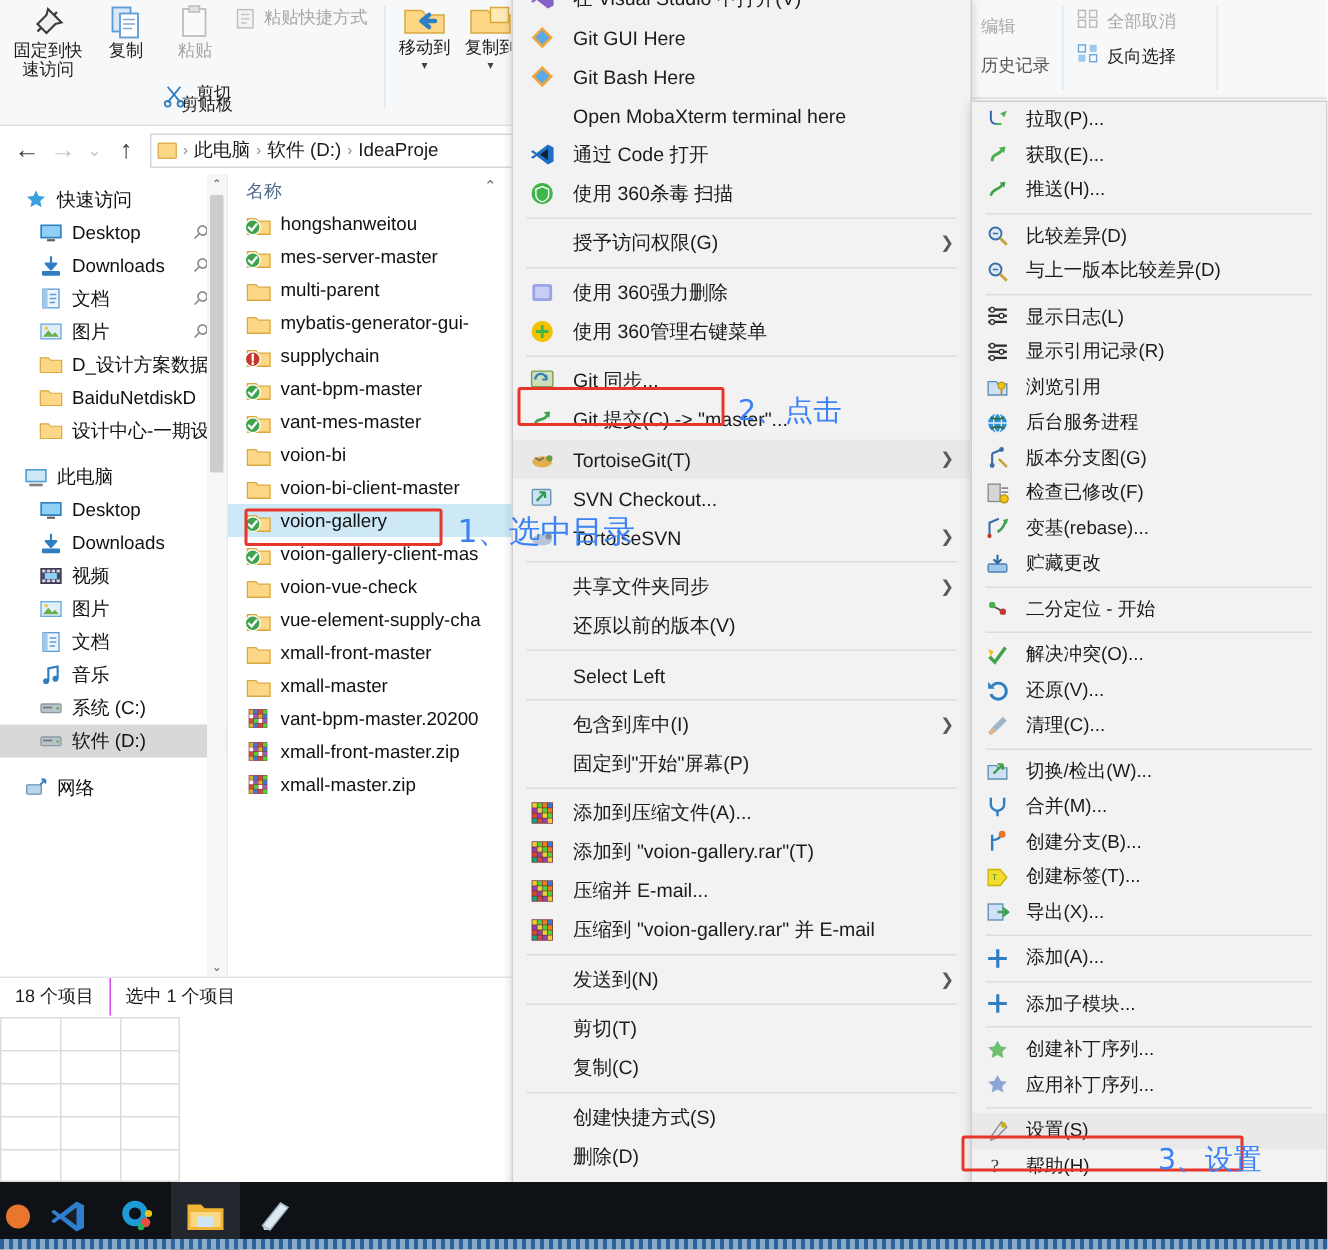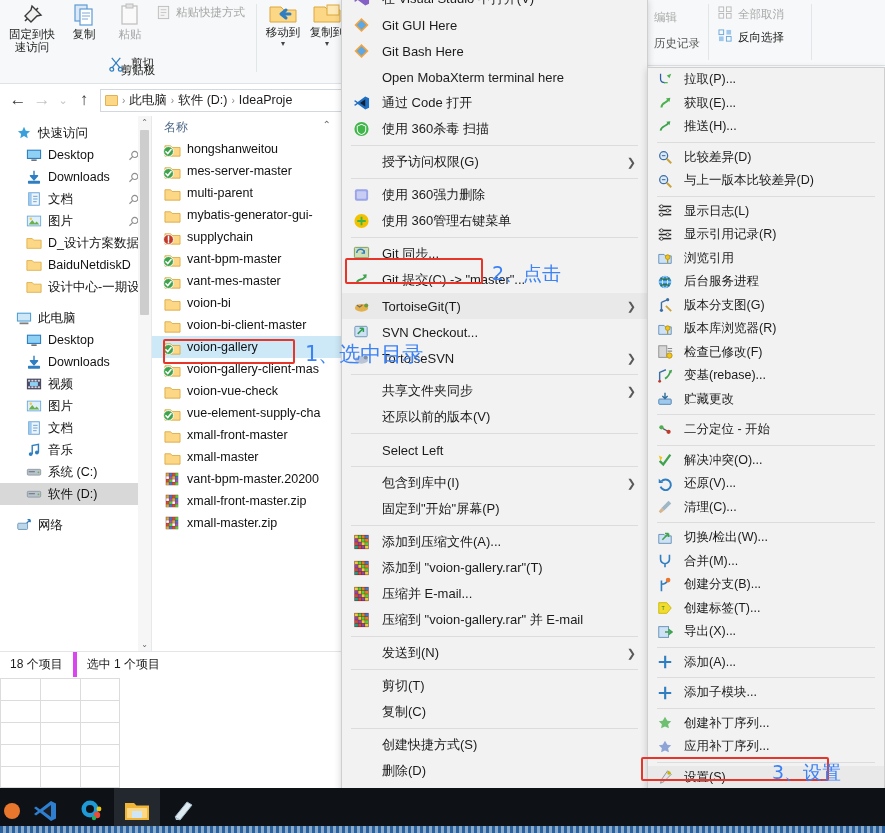--- a/index.html
+++ b/index.html
@@ -72,21 +72,21 @@
           font-size: 12.5px; color: #111; white-space: nowrap; }
   .frow.sel { background: #cde8f7; }
   .fico { width: 17px; height: 16px; flex: none; position: relative; display: block; }
 
   .statusbar {
     position: absolute; left: 0; top: 651px; width: 345px; height: 26px;
     border-top: 1px solid #e3e6e9; background: #fff;
     display: flex; align-items: center; font-size: 12px; color: #1b1b1b;
   }
   .statusbar .cell { padding: 0 10px; height: 100%; display: flex; align-items: center; }
-  .statusbar .cell + .cell { border-left: 4px solid #d946ef; }
+  .statusbar .cell + .cell { border-left: 1px solid #d946ef; }
 
   
   .sheet { position: absolute; left: 0; top: 678px; width: 120px; height: 110px; background: #fff; }
   .sheet .vl { position: absolute; top: 0; width: 1px; height: 110px; background: #dcdcdc; }
   .sheet .hl { position: absolute; left: 0; width: 120px; height: 1px; background: #dcdcdc; }
 
   
   .ctxmenu {
     position: absolute; left: 341px; top: -2px; width: 307px; height: 795px;
     background: #f2f2f2; border: 1px solid #cfcfcf; box-shadow: 0 2px 7px rgba(0,0,0,.18);
@@ -970,28 +970,20 @@
         <span>后台服务进程</span>
       </div>
       <div class="mi">
         <svg viewBox="0 0 18 18" width="16" height="16" class="mico">
           <path d="M5 15 V6 M5 6 L12 3" stroke="#3b6ea5" stroke-width="1.6" fill="none"></path>
           <circle cx="5" cy="15" r="1.8" fill="#3b6ea5"></circle>
           <circle cx="12" cy="3" r="1.8" fill="#3b6ea5"></circle>
           <path d="M10 10 L16 16" stroke="#c8a23a" stroke-width="2"></path>
         </svg>
         <span>版本分支图(G)</span>
-      </div>
-      <div class="mi">
-        <svg viewBox="0 0 18 18" width="16" height="16" class="mico">
-          <path d="M2 5h6l1.4 1.6H16V15H2z" fill="#cfe2f5" stroke="#5d8cb3"></path>
-          <circle cx="12" cy="8" r="2.6" fill="#f0c419" stroke="#b8930f"></circle>
-          <path d="M12 10.6 v4" stroke="#b8930f" stroke-width="1.4"></path>
-        </svg>
-        <span>版本库浏览器(R)</span>
       </div>
       <div class="mi">
         <svg viewBox="0 0 18 18" width="16" height="16" class="mico">
           <rect x="2" y="2" width="9" height="13" fill="#d6d6d6" stroke="#8a8a8a"></rect>
           <path d="M12 5h5M12 8h5M12 11h4" stroke="#8a8a8a" stroke-width="1.2"></path>
           <circle cx="14" cy="13" r="3" fill="#f0c419" stroke="#b8930f"></circle>
         </svg>
         <span>检查已修改(F)</span>
       </div>
       <div class="mi">

